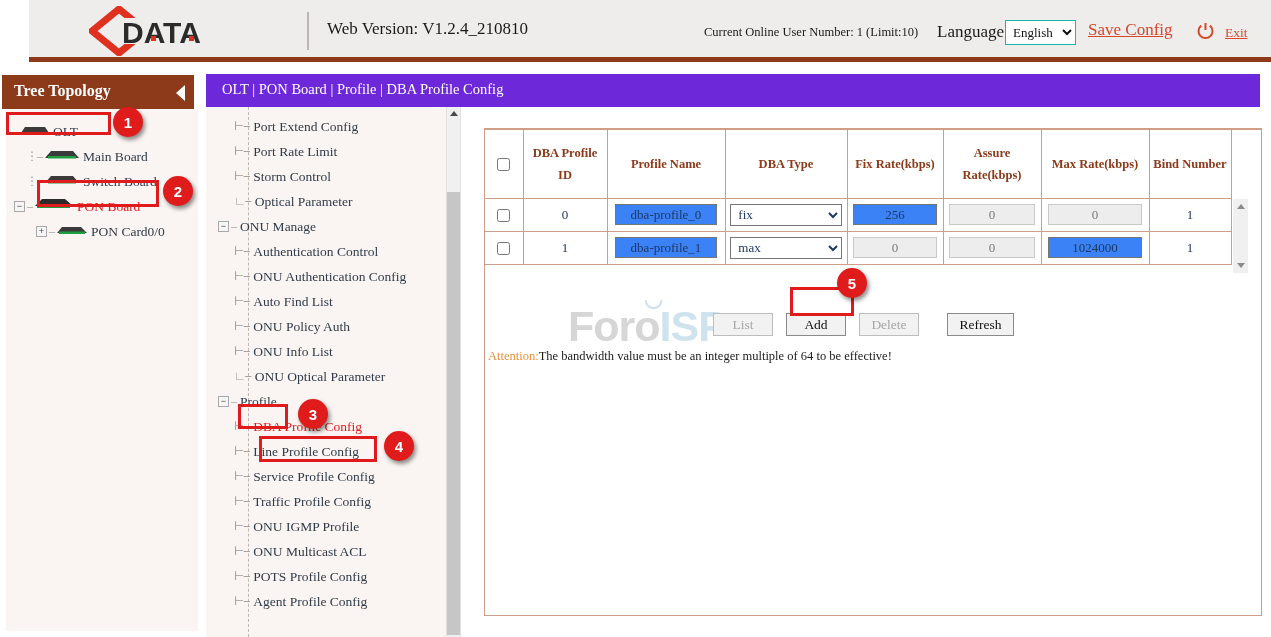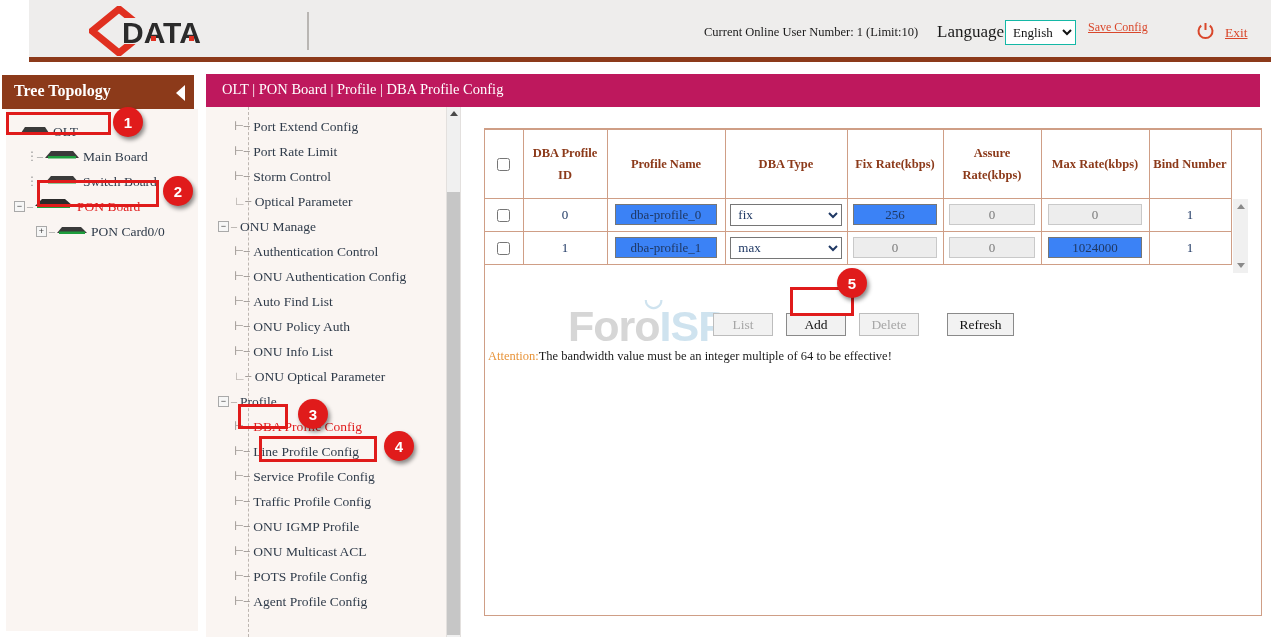--- a/index.html
+++ b/index.html
@@ -48,21 +48,21 @@
     width: 71px; height: 25px;
     font-family: "Liberation Serif", serif;
     font-size: 13px;
     border: 1px solid #14b8a6;
     background: #ffffff;
     color: #111;
     padding-left: 3px;
   }
   #save-config {
     position: absolute; left: 1059px; top: 20px;
-    font-size: 12px; color: #d9472b;
+    font-size: 17px; color: #d9472b;
     text-decoration: underline;
     cursor: pointer; white-space: nowrap;
   }
   #power-icon {
     position: absolute; left: 1168px; top: 22px;
     width: 17px; height: 18px;
   }
   #exit-link {
     position: absolute; left: 1196px; top: 25px;
     font-size: 13.5px; color: #d9472b;
@@ -142,21 +142,21 @@
     font-size: 15px; font-weight: bold;
     display: flex; align-items: center; justify-content: center;
     box-shadow: 2px 3px 4px rgba(0,0,0,0.45);
     z-index: 50;
   }
 
   
   #breadcrumb-bar {
     position: absolute; left: 206px; top: 74px;
     width: 1054px; height: 49px;
-    background: #be185d;
+    background: #6d28d9;
   }
   #breadcrumb-text {
     position: absolute; left: 16px; top: 7px;
     color: #ffffff; font-size: 14.5px;
   }
 
   
   #nav-panel {
     position: absolute; left: 206px; top: 107px;
     width: 254px; height: 530px;
@@ -355,20 +355,21 @@
       <polygon points="30,3 57,25 30,47 3,25" fill="none" stroke="#e03020" stroke-width="7"></polygon>
       <rect x="30" y="12" width="30" height="26" fill="#eeedec"></rect>
       <text x="33" y="37" font-family="Liberation Sans, sans-serif" font-size="30" font-weight="bold" fill="#2b2b2b">DATA</text>
       <rect x="62" y="30" width="5" height="5" fill="#e03020"></rect>
       <rect x="100" y="30" width="5" height="5" fill="#e03020"></rect>
     </svg>
   </div>
 
   <div id="header-divider"></div>
 
+  <div id="web-version">Web Version: V1.2.4_210810</div>
 
   <div id="online-users">Current Online User Number: 1 (Limit:10)</div>
 
   <div id="language-label">Language</div>
 
   <select id="language-select">
     <option>English</option>
   </select>
 
   <div id="save-config">Save Config</div>

